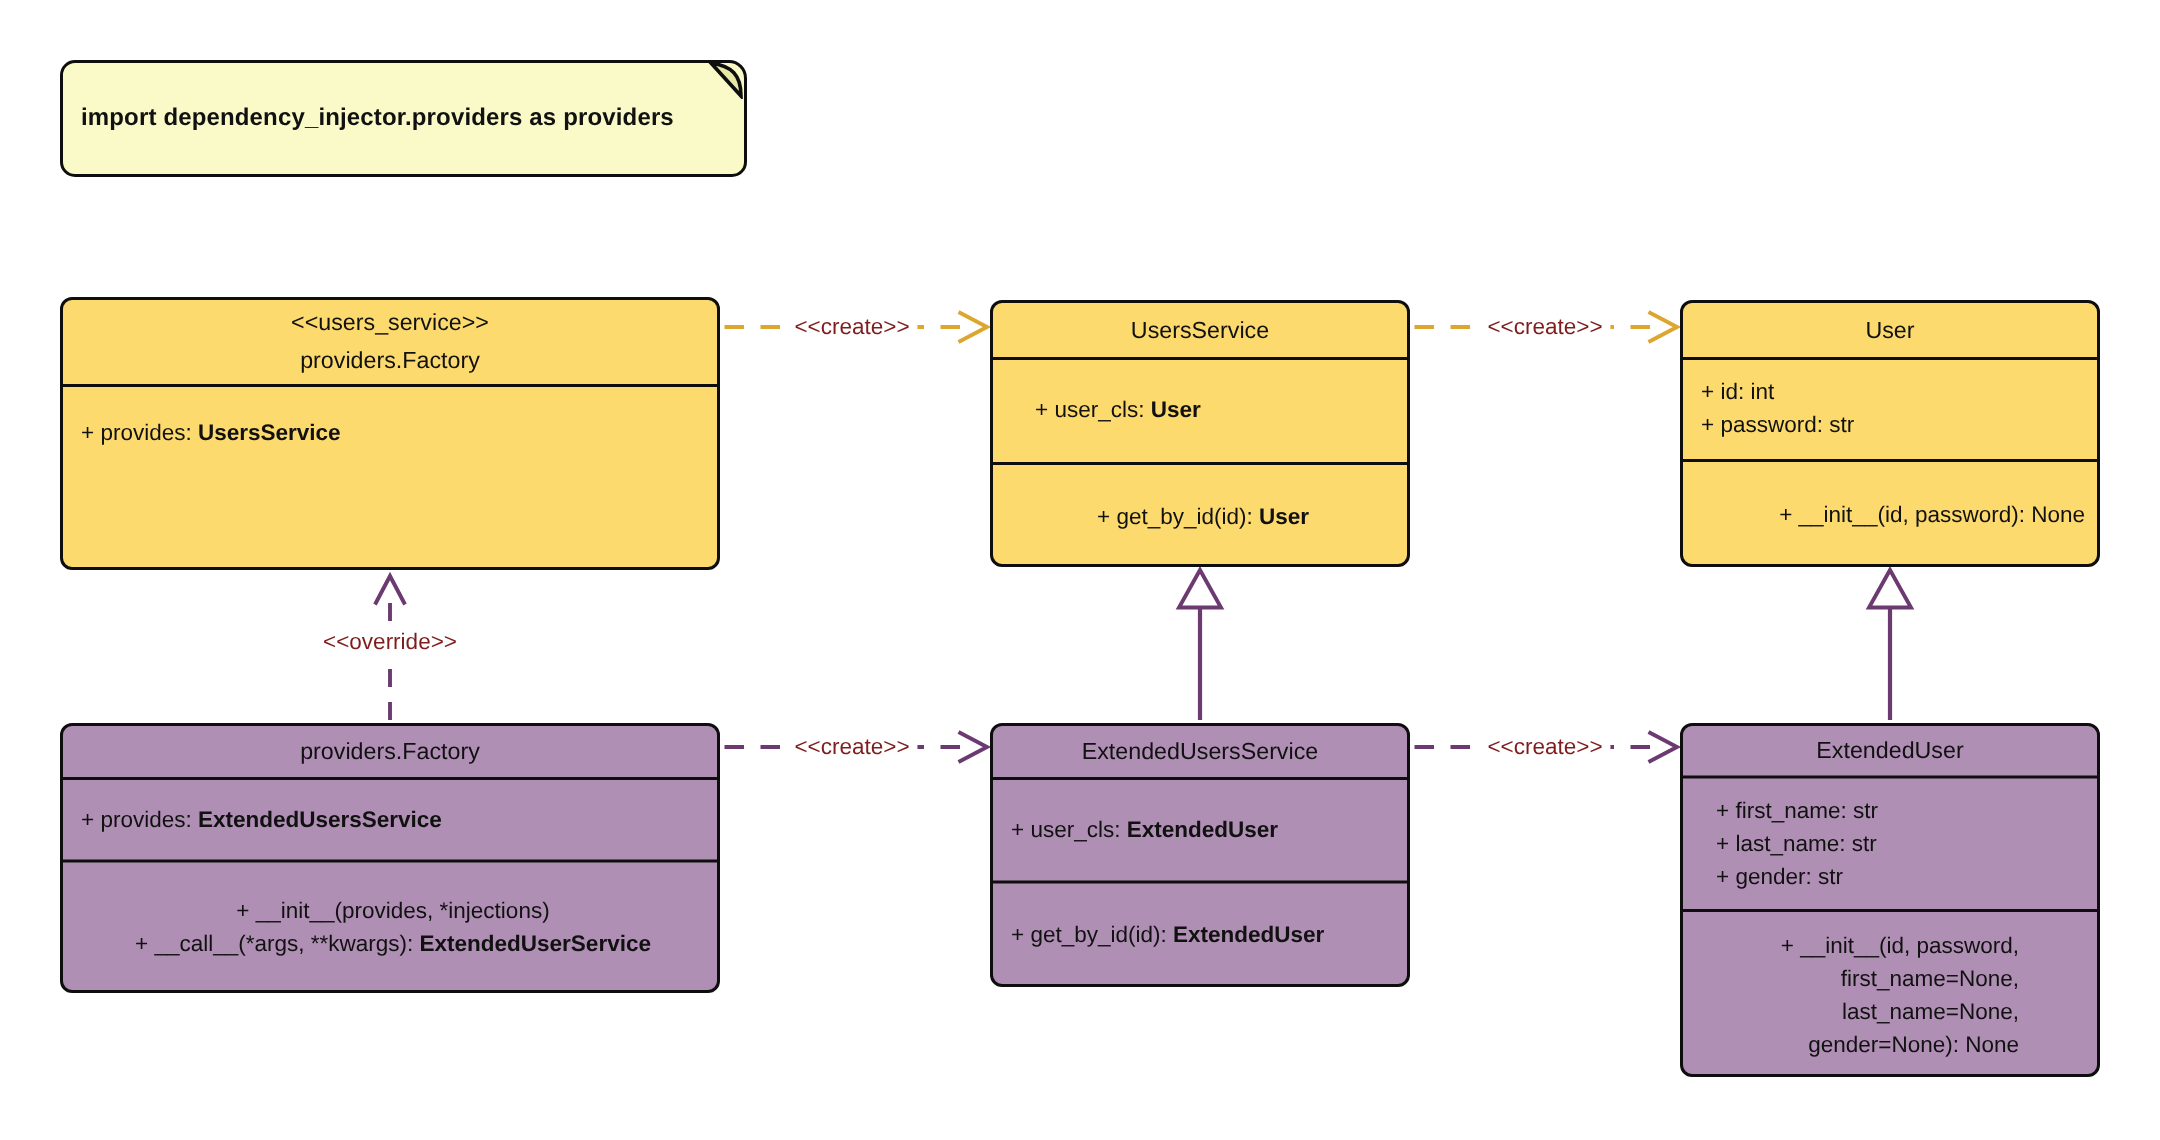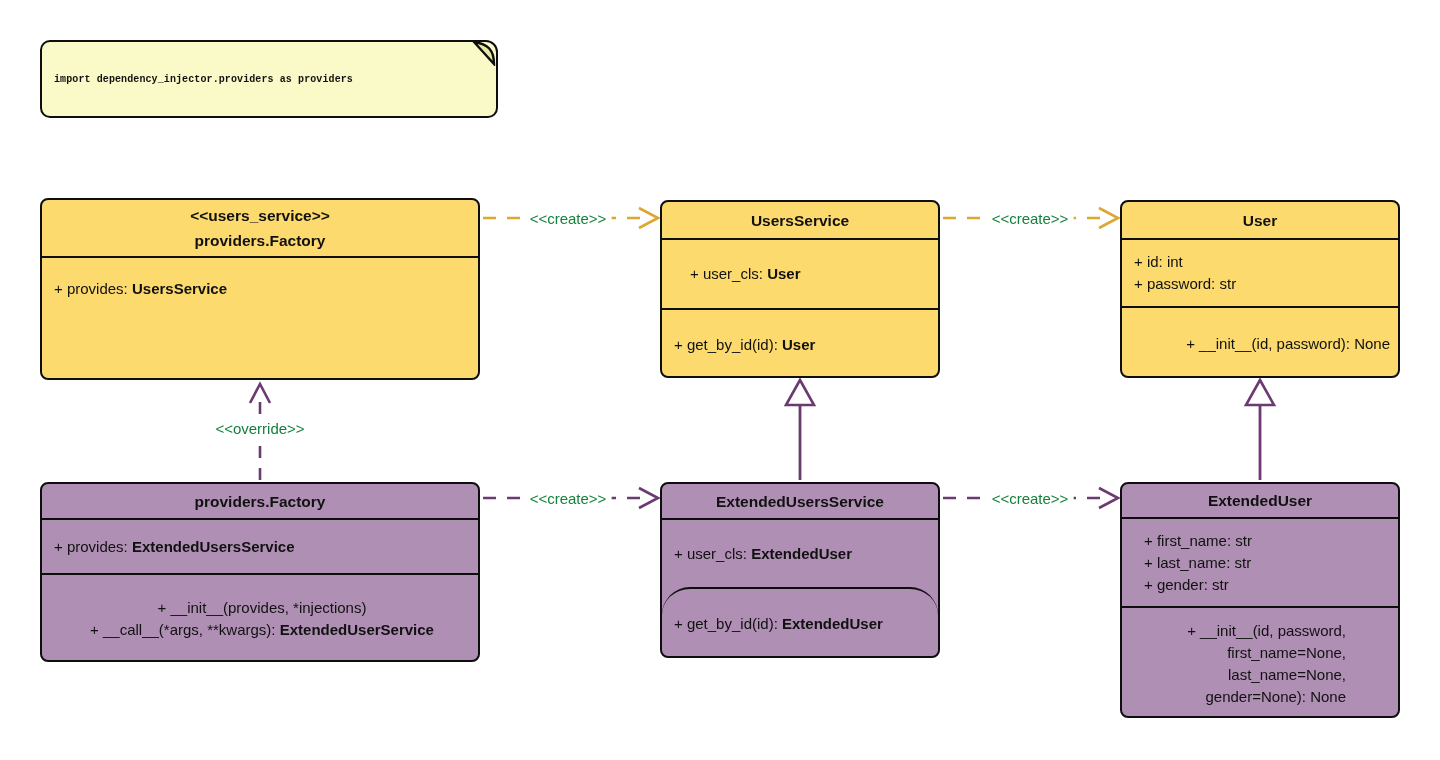--- a/index.html
+++ b/index.html
@@ -16,39 +16,39 @@
   .note {
     position: absolute;
     left: 40px; top: 40px; width: 458px; height: 78px;
     background: #FAFAC8;
     border: 2.5px solid #0e0e0e;
     border-radius: 10px 12px 10px 10px;
     box-sizing: border-box;
     display: flex; align-items: center;
     padding-left: 12px;
   }
-  .note-text { font-weight: bold; font-size: 10px; letter-spacing: 0.1px; font-family: Liberation Mono, monospace; }
+  .note-text { font-weight: bold; font-size: 16px; letter-spacing: 0.1px; }
   .note-fold { position: absolute; top: -2px; right: -2px; width: 26px; height: 26px; }
 
   
   .uml-class {
     position: absolute;
     border: 2.5px solid #0e0e0e;
     border-radius: 8px;
     box-sizing: border-box;
     display: flex; flex-direction: column;
     overflow: hidden;
   }
   .uml-class.yellow { background: #FCDA6E; }
   .uml-class.purple { background: #B08FB5; }
 
   .uml-header {
     display: flex; flex-direction: column;
     align-items: center; justify-content: center;
-    font-weight: bold; font-size: 15.5px;
+    font-weight: normal; font-size: 15.5px;
     line-height: 25px;
     flex: 0 0 auto;
     text-align: left;
   }
   .uml-section {
     border-top: 2.5px solid #0e0e0e;
     display: flex; flex-direction: column; justify-content: center;
     padding-left: 12px; padding-right: 8px;
     flex: 0 0 auto;
     font-size: 15px;
@@ -57,21 +57,21 @@
   .member .t { font-weight: bold; }
   .wrap-narrow { max-width: 212px; }
 
   
   .edge-label {
     position: absolute;
     transform: translate(-50%, -50%);
     background: #ffffff;
     padding: 0 5px;
     font-size: 15px;
-    color: #15803d;
+    color: #7f1d1d;
     white-space: nowrap;
   }
 
   #edges { position: absolute; left: 0; top: 0; }
 </style>
 </head>
 <body>
 
 <div id="canvas">
 
@@ -136,21 +136,21 @@
     </div>
   </div>
 
   <div class="uml-class yellow" style="left:660px; top:200px; width:280px; height:178px;">
     <div class="uml-header" style="height:36px;">
       <div>UsersService</div>
     </div>
     <div class="uml-section" style="height:68px;padding-left:28px;">
       <div class="member"><span>+ user_cls: </span><span class="t">User</span></div>
     </div>
-    <div class="uml-section" style="height:69px;">
+    <div class="uml-section" style="height:69px;align-items:center;">
       <div class="member"><span>+ get_by_id(id): </span><span class="t">User</span></div>
     </div>
   </div>
 
   <div class="uml-class yellow" style="left:1120px; top:200px; width:280px; height:178px;">
     <div class="uml-header" style="height:36px;">
       <div>User</div>
     </div>
     <div class="uml-section" style="height:66px;">
       <div class="member"><span>+ id: int</span></div>
@@ -174,21 +174,21 @@
     </div>
   </div>
 
   <div class="uml-class purple" style="left:660px; top:482px; width:280px; height:176px;">
     <div class="uml-header" style="height:34px;">
       <div>ExtendedUsersService</div>
     </div>
     <div class="uml-section" style="height:67px;">
       <div class="member"><span>+ user_cls: </span><span class="t">ExtendedUser</span></div>
     </div>
-    <div class="uml-section" style="height:69px;border-radius:28px;">
+    <div class="uml-section" style="height:69px;">
       <div class="member"><span>+ get_by_id(id): </span><span class="t">ExtendedUser</span></div>
     </div>
   </div>
 
   <div class="uml-class purple" style="left:1120px; top:482px; width:280px; height:236px;">
     <div class="uml-header" style="height:33px;">
       <div>ExtendedUser</div>
     </div>
     <div class="uml-section" style="height:87px;padding-left:22px;">
       <div class="member"><span>+ first_name: str</span></div>

